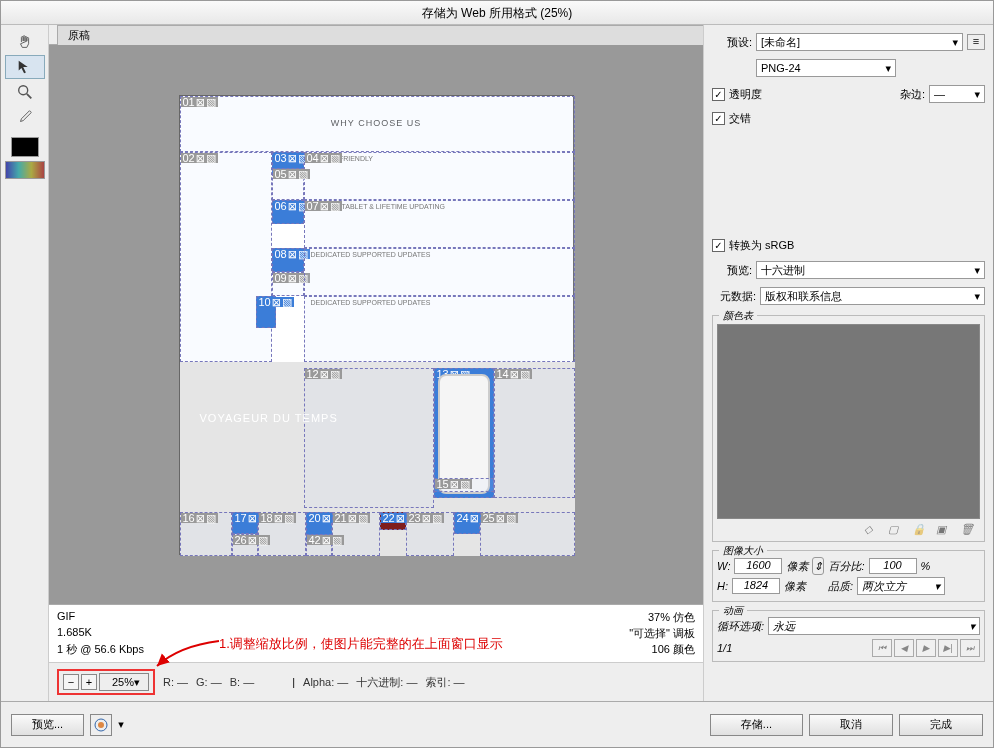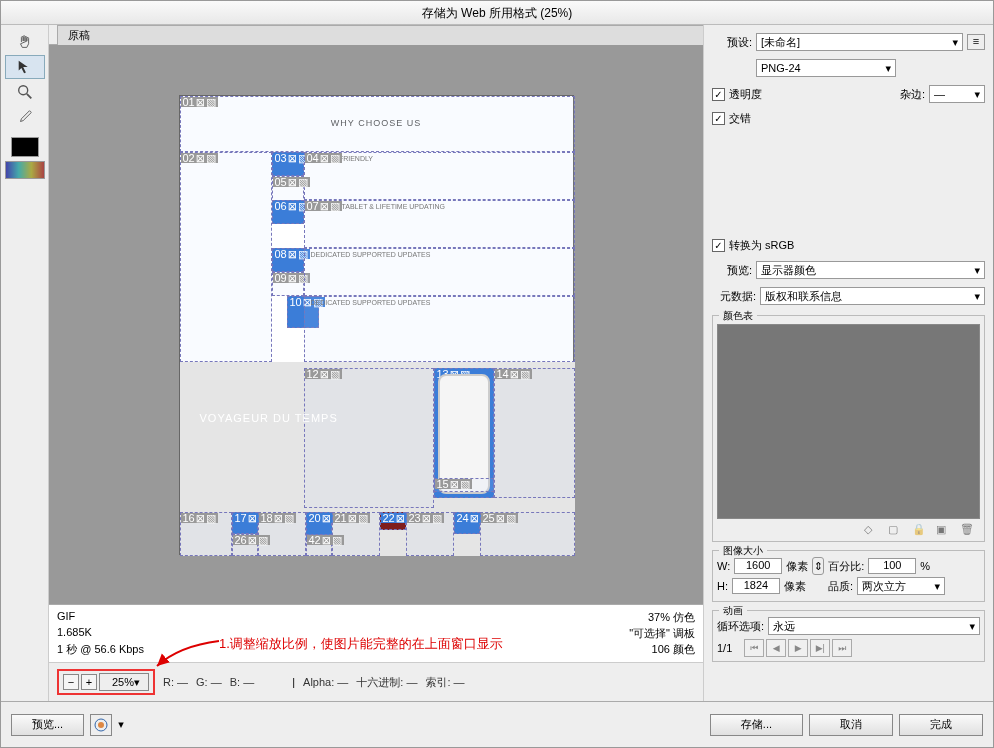--- a/index.html
+++ b/index.html
@@ -28,28 +28,28 @@
 .zoombar { display: flex; align-items: center; gap: 8px; padding: 6px 8px; border-top: 1px solid #ccc; }
 .zoombox { border: 2px solid #e33; padding: 2px 4px; display: flex; align-items: center; gap: 2px; }
 .zbtn { width: 16px; height: 16px; border: 1px solid #888; background: #f5f5f5; text-align: center; line-height: 14px; cursor: pointer; }
 .zsel { width: 50px; height: 18px; border: 1px solid #888; padding: 0 12px; display: flex; justify-content: space-between; align-items: center; }
 .clabel { color: #333; }
 .right { width: 290px; background: #eee; border-left: 1px solid #ccc; padding: 6px 8px; display: flex; flex-direction: column; gap: 4px; overflow: hidden; }
 .frow { display: flex; align-items: center; gap: 4px; margin: 2px 0; }
 .flabel { width: 40px; text-align: right; }
 .fsel { flex: 1; height: 18px; border: 1px solid #999; background: #fff; padding: 0 4px; display: flex; justify-content: space-between; align-items: center; }
 .chk { width: 13px; height: 13px; border: 1px solid #666; background: #fff; display: flex; align-items: center; justify-content: center; font-size: 10px; }
-.sect { border: 1px solid #bbb; padding: 4px; margin-top: 4px; position: relative; }
+.sect { border: 1px solid #bbb; padding: 4px; margin-top: 4px; position: relative; font-style: italic; }
 .secttitle { position: absolute; top: -7px; left: 6px; background: #eee; padding: 0 4px; font-size: 10px; }
 .ctable { width: 100%; height: 195px; border: 1px solid #888; background: #777; margin-top: 4px; }
 .cticons { display: flex; justify-content: flex-end; gap: 10px; margin-top: 4px; padding-right: 6px; }
 .cticon { width: 14px; height: 14px; opacity: 0.5; }
 .num { width: 48px; height: 16px; border: 1px solid #999; background: #fff; text-align: center; }
 .lnk { width: 12px; height: 18px; border: 1px solid #999; border-radius: 3px; display: flex; align-items: center; justify-content: center; }
-.animctl { display: flex; align-items: center; justify-content: flex-start; margin-top: 4px; gap: 12px; }
+.animctl { display: flex; align-items: center; justify-content: space-between; margin-top: 4px; }
 .playbtns { display: flex; gap: 2px; }
 .pbtn { width: 20px; height: 18px; border: 1px solid #aaa; background: #f0f0f0; display: flex; align-items: center; justify-content: center; font-size: 9px; color: #888; }
 .footer { height: 46px; border-top: 1px solid #aaa; display: flex; align-items: center; padding: 4px 10px; gap: 6px; background: #eee; }
 .fbtn { height: 22px; padding: 0 20px; border: 1px solid #888; background: linear-gradient(#fafafa,#e0e0e0); cursor: pointer; }
 .redarrow { position: absolute; pointer-events: none; }
 .phone { position:absolute; border:2px solid #ccc; border-radius:8px; background:#f5f5f5; }
 .phone::after { content:''; position:absolute; bottom:4px; left:50%; width:8px; height:8px; border:1px solid #bbb; border-radius:50%; transform:translateX(-50%); }
 </style>
 </head>
 <body>
@@ -117,21 +117,21 @@
             </div>
           </div>
         <div class="slice" style="top:56px;left:124px;width:271px;height:48px">
             <div class="sbadge gray">
               <span>04</span>
               <span>⊠</span>
               <span>▧</span>
             </div>
           <div class="wtxt" style="margin:2px 6px;font-size:7px">MOBILE FRIENDLY</div>
         </div>
-        <div class="slice" style="top:80px;left:92px;width:32px;height:32px">
+        <div class="slice" style="top:72px;left:92px;width:32px;height:32px">
             <div class="sbadge gray">
               <span>05</span>
               <span>⊠</span>
               <span>▧</span>
             </div>
           </div>
         <div class="slice" style="top:104px;left:92px;width:32px;height:24px;background:#3b7dd8">
             <div class="sbadge">
               <span>06</span>
               <span>⊠</span>
@@ -156,21 +156,21 @@
         <div class="slice" style="top:176px;left:92px;width:32px;height:24px">
             <div class="sbadge gray">
               <span>09</span>
               <span>⊠</span>
               <span>▧</span>
             </div>
           </div>
         <div class="slice" style="top:152px;left:124px;width:271px;height:48px">
           <div class="wtxt" style="margin:2px 6px;font-size:7px">DEDICATED SUPPORTED UPDATES</div>
         </div>
-        <div class="slice" style="top:200px;left:107px;width:32px;height:32px;background:#3b7dd8">
+        <div class="slice" style="top:200px;left:76px;width:20px;height:32px;background:#3b7dd8">
             <div class="sbadge">
               <span>10</span>
               <span>⊠</span>
               <span>▧</span>
             </div>
           </div>
         <div class="slice" style="top:200px;left:124px;width:271px;height:66px">
           <div class="wtxt" style="margin:2px 6px;font-size:7px">DEDICATED SUPPORTED UPDATES</div>
         </div>
 
@@ -362,21 +362,21 @@
 
     <div style="height:100px"></div>
 
     <div class="frow">
       <div class="chk">✓</div>
       <span>转换为 sRGB</span>
     </div>
     <div class="frow">
         <span class="flabel">预览:</span>
       <div class="fsel">
-          <span>显示器颜色</span>
+          <span>十六进制</span>
           <span>▾</span>
         </div>
     </div>
     <div class="frow">
         <span class="flabel" style="width:44px">元数据:</span>
       <div class="fsel">
           <span>版权和联系信息</span>
           <span>▾</span>
         </div>
     </div>

